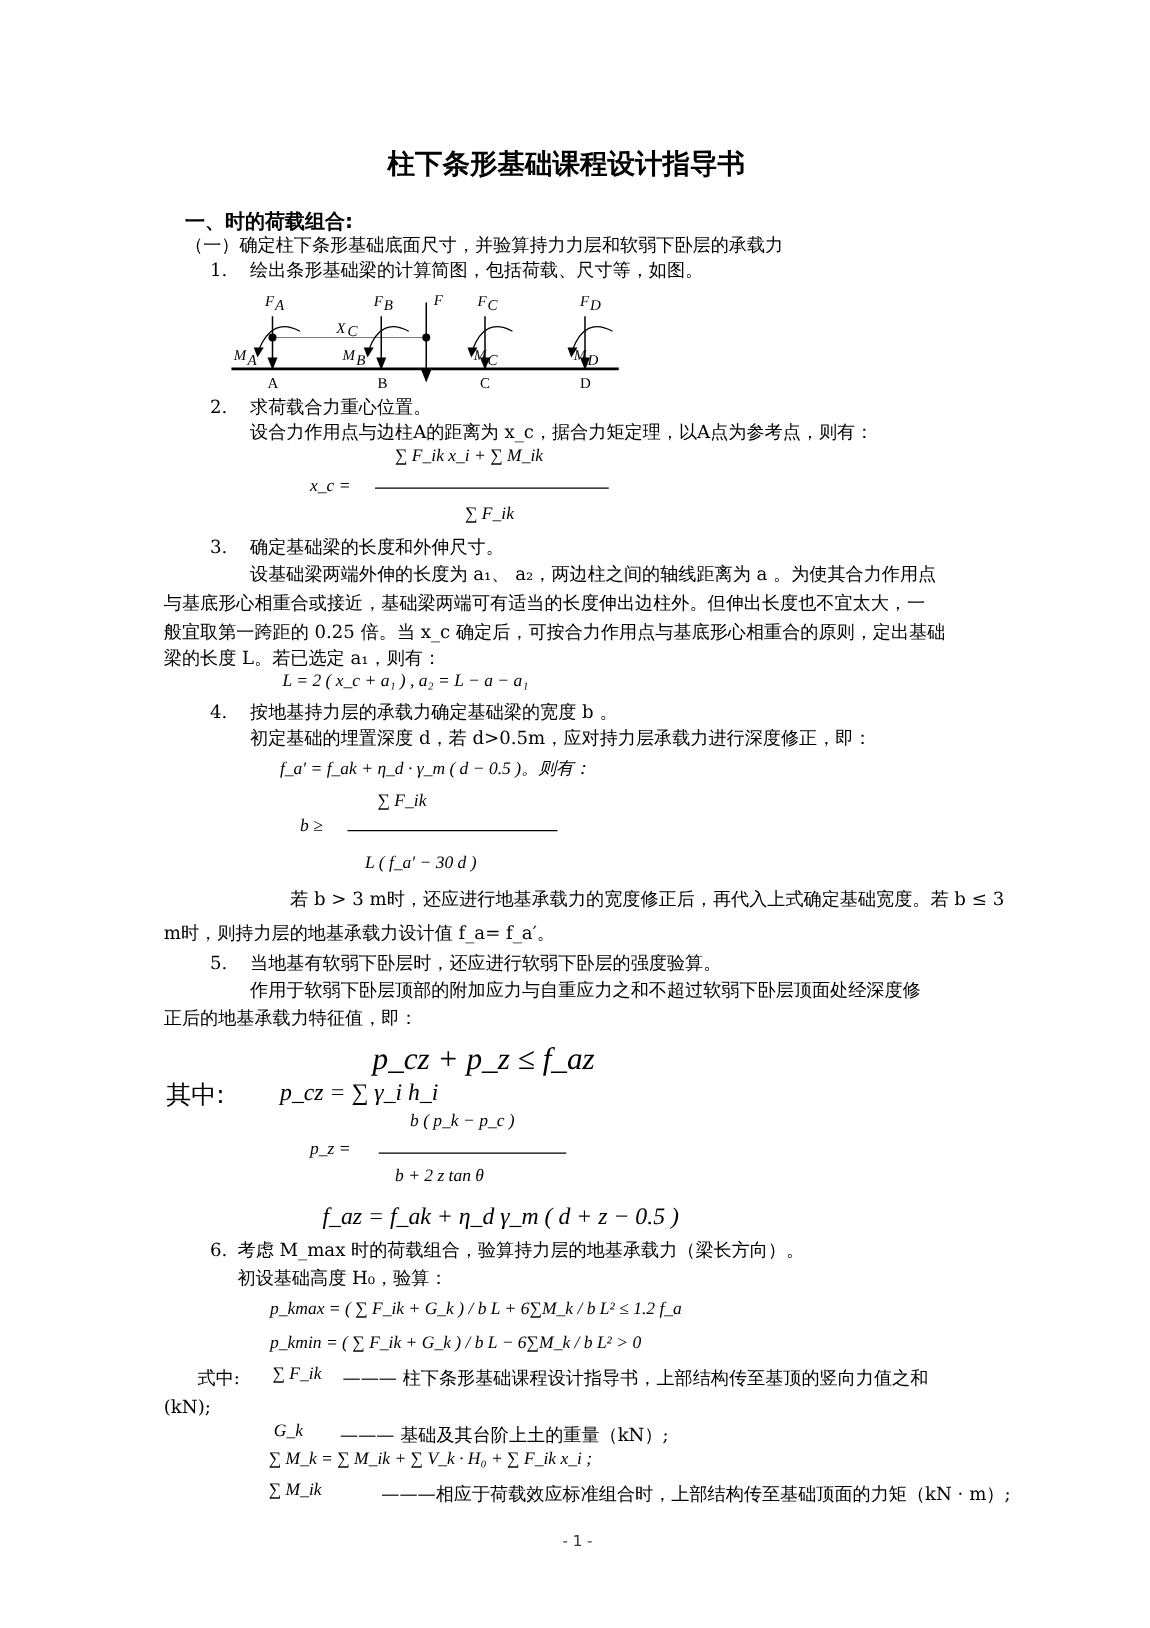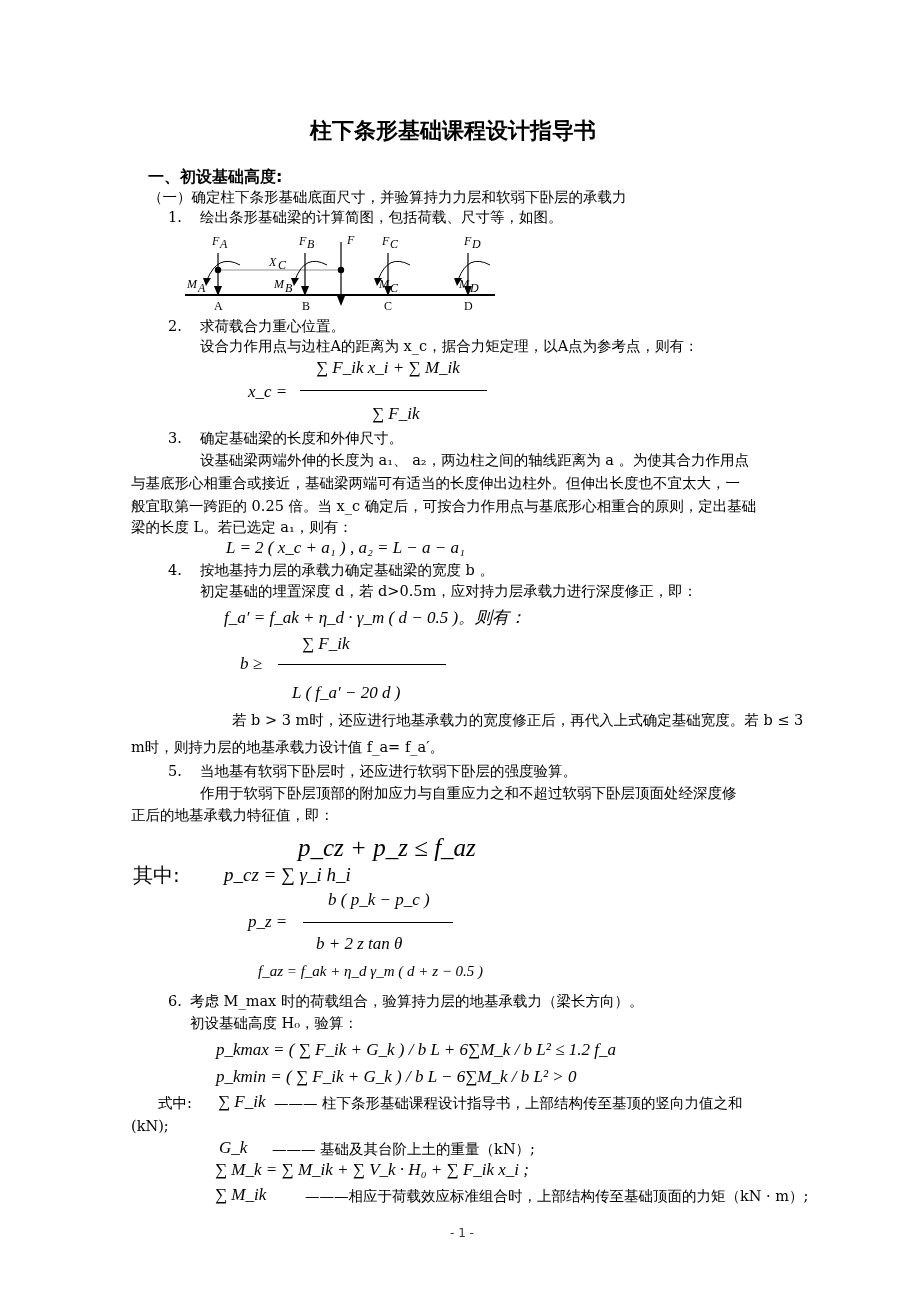--- a/index.html
+++ b/index.html
@@ -2,33 +2,33 @@
 <html><head>
 <meta charset="utf-8">
 <style>
   html, body { margin: 0; padding: 0; background: #ffffff; }
   body { width: 920px; height: 1302px; position: relative; overflow: hidden;
          font-family: "DejaVu Serif", "Liberation Serif", serif; color: #000; }
   .abs { position: absolute; white-space: nowrap; }
   .t { font-size: 14.5px; line-height: 18px; }
   .title { font-family: "DejaVu Sans", "Liberation Sans", sans-serif; font-weight: bold; font-size: 22px; }
   .h1 { font-family: "DejaVu Sans", "Liberation Sans", sans-serif; font-weight: bold; font-size: 16px; }
-  .math { font-family: "Liberation Serif", "DejaVu Serif", serif; font-size: 17px; }
+  .math { font-family: "Liberation Serif", "DejaVu Serif", serif; font-size: 14px; }
   .mi { font-style: italic; }
   .fracline { position: absolute; height: 0; border-top: 1.3px solid #000; }
   .diagram { position: absolute; left: 185px; top: 228px; width: 320px; height: 85px; }
   .diagram text { font-family: "Liberation Serif", serif; font-size: 12px; }
   .pageno { font-family: "DejaVu Sans", sans-serif; font-size: 12px; color: #333; }
 </style>
 </head>
 <body>
 
 <div class="abs title" style="left:310px; top:116px;">柱下条形基础课程设计指导书</div>
 
-<div class="abs h1" style="left:148px; top:167px;">一、初设基础高度:</div>
+<div class="abs h1" style="left:148px; top:167px;">一、时的荷载组合:</div>
 <div class="abs t" style="left:148px; top:188px;">（一）确定柱下条形基础底面尺寸，并验算持力力层和软弱下卧层的承载力</div>
 
 <div class="abs t" style="left:168px; top:208px;">1.</div>
 <div class="abs t" style="left:200px; top:208px;">绘出条形基础梁的计算简图，包括荷载、尺寸等，如图。</div>
 
 <svg class="diagram" viewBox="0 0 320 85" width="320" height="85">
 
   <line x1="0" y1="67" x2="310" y2="67" stroke="#000" stroke-width="2.2"></line>
 
   <line x1="33" y1="42" x2="156" y2="42" stroke="#777" stroke-width="0.8"></line>
@@ -100,36 +100,36 @@
 <div class="abs t" style="left:131px; top:518px;">梁的长度 L。若已选定 a₁，则有：</div>
 <div class="abs math mi" style="left:226px; top:538px;">L = 2 ( x_c + a₁ ) ,    a₂ = L − a − a₁</div>
 
 <div class="abs t" style="left:168px; top:561px;">4.</div>
 <div class="abs t" style="left:200px; top:561px;">按地基持力层的承载力确定基础梁的宽度 b 。</div>
 <div class="abs t" style="left:200px; top:582px;">初定基础的埋置深度 d，若 d&gt;0.5m，应对持力层承载力进行深度修正，即：</div>
 <div class="abs math mi" style="left:224px; top:606px;">f_a′ = f_ak + η_d · γ_m ( d − 0.5 )。则有：</div>
 <div class="abs math mi" style="left:302px; top:634px;">∑ F_ik</div>
 <div class="abs math mi" style="left:240px; top:654px;">b ≥</div>
 <div class="fracline" style="left:278px; top:664px; width:168px;"></div>
-<div class="abs math mi" style="left:292px; top:683px;">L ( f_a′ − 20 d )</div>
+<div class="abs math mi" style="left:292px; top:683px;">L ( f_a′ − 30 d )</div>
 <div class="abs t" style="left:200px; top:711px;margin-left:32px;">若 b &gt; 3 m时，还应进行地基承载力的宽度修正后，再代入上式确定基础宽度。若 b ≤ 3</div>
 <div class="abs t" style="left:131px; top:738px;">m时，则持力层的地基承载力设计值 f_a= f_a′。</div>
 
 <div class="abs t" style="left:168px; top:762px;">5.</div>
 <div class="abs t" style="left:200px; top:762px;">当地基有软弱下卧层时，还应进行软弱下卧层的强度验算。</div>
 <div class="abs t" style="left:200px; top:784px;">作用于软弱下卧层顶部的附加应力与自重应力之和不超过软弱下卧层顶面处经深度修</div>
 <div class="abs t" style="left:131px; top:806px;">正后的地基承载力特征值，即：</div>
 <div class="abs math mi" style="left:298px; top:834px; font-size:25px;">p_cz + p_z ≤ f_az</div>
 <div class="abs" style="left:133px; top:862px; font-size:20px; font-family:'DejaVu Sans', sans-serif;">其中:</div>
 <div class="abs math mi" style="left:224px; top:864px; font-size:19px;">p_cz = ∑ γ_i h_i</div>
 <div class="abs math mi" style="left:328px; top:890px;">b ( p_k − p_c )</div>
 <div class="abs math mi" style="left:248px; top:912px;">p_z =</div>
 <div class="fracline" style="left:303px; top:922px; width:150px;"></div>
 <div class="abs math mi" style="left:316px; top:934px;">b + 2 z tan θ</div>
-<div class="abs math mi" style="left:258px; top:963px; font-size:15px;">f_az = f_ak + η_d γ_m ( d + z − 0.5 )</div>
+<div class="abs math mi" style="left:258px; top:963px; font-size:19px;">f_az = f_ak + η_d γ_m ( d + z − 0.5 )</div>
 
 <div class="abs t" style="left:168px; top:992px;">6.</div>
 <div class="abs t" style="left:190px; top:992px;">考虑 M_max 时的荷载组合，验算持力层的地基承载力（梁长方向）。</div>
 <div class="abs t" style="left:190px; top:1014px;">初设基础高度 H₀，验算：</div>
 <div class="abs math mi" style="left:216px; top:1040px;">p_kmax = ( ∑ F_ik + G_k ) / b L + 6∑M_k / b L² ≤ 1.2 f_a</div>
 <div class="abs math mi" style="left:216px; top:1067px;font-style:italic;">p_kmin = ( ∑ F_ik + G_k ) / b L − 6∑M_k / b L² &gt; 0</div>
 <div class="abs t" style="left:158px; top:1094px;">式中:</div>
 <div class="abs math mi" style="left:218px; top:1092px;">∑ F_ik</div>
 <div class="abs t" style="left:274px; top:1094px;">——— 柱下条形基础课程设计指导书，上部结构传至基顶的竖向力值之和</div>
 <div class="abs t" style="left:131px; top:1117px;">(kN);</div>

